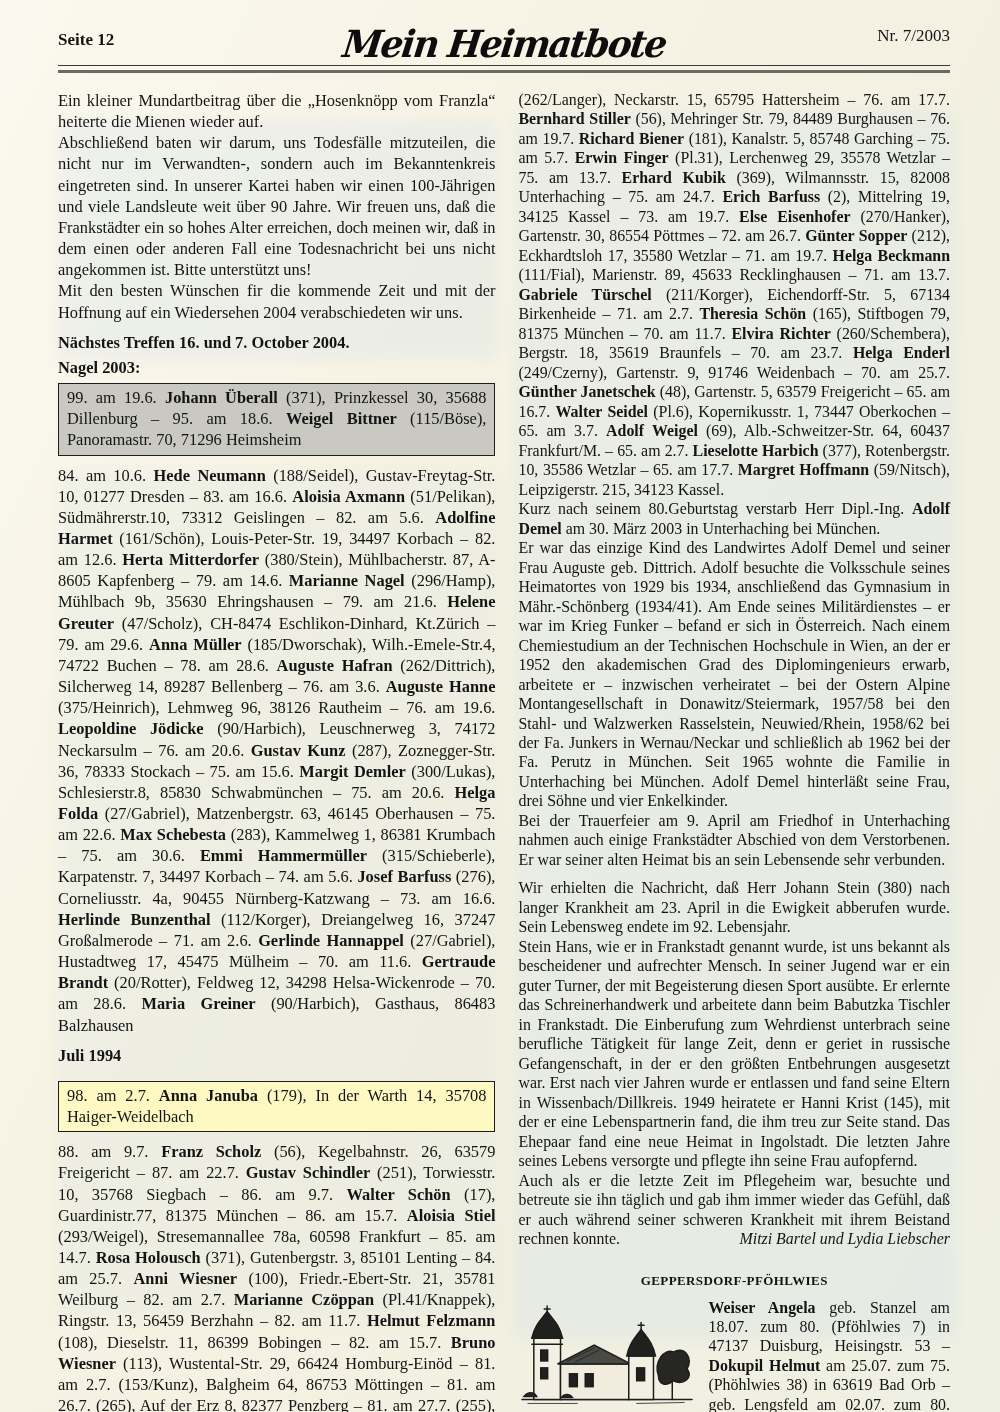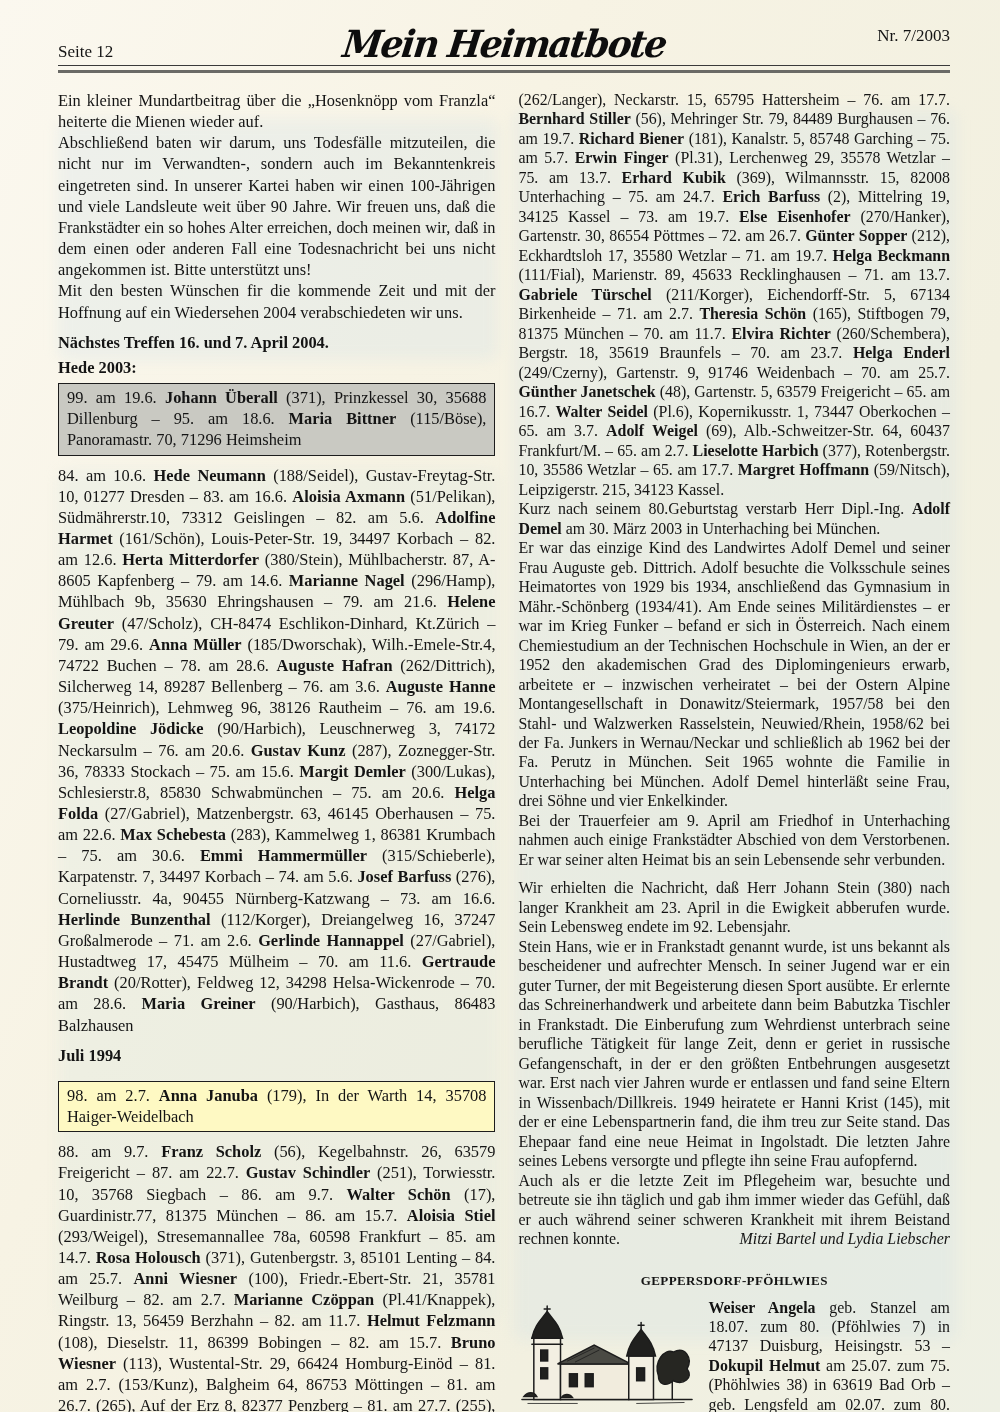--- a/index.html
+++ b/index.html
@@ -10,21 +10,21 @@
     -webkit-font-smoothing:antialiased;
   }
   .tint{position:absolute;pointer-events:none;filter:blur(7px);border-radius:10px;}
   .tint1{left:58px;top:120px;width:440px;height:240px;background:rgba(198,220,231,.22);}
   .tint2{left:58px;top:470px;width:440px;height:850px;background:rgba(203,224,219,.20);}
   .tint3{left:514px;top:110px;width:442px;height:1230px;background:rgba(197,219,232,.22);}
 
   .page{position:relative;padding:26px 50px 0 58px;}
 
   .masthead-row{display:grid;grid-template-columns:1fr auto 1fr;align-items:end;}
-  .page-label{font-size:17px;justify-self:start;padding-bottom:2px;}
+  .page-label{font-size:17px;justify-self:start;padding-bottom:14px;font-weight:bold;}
   .issue-label{font-size:17px;justify-self:end;padding-bottom:18px;}
   .masthead{
     font-family:"DejaVu Serif",serif;font-weight:bold;font-style:italic;
     font-size:36px;letter-spacing:-2px;transform:skewX(-7deg) scaleY(1.04);
     justify-self:center;line-height:1;padding:0 8px 2px 8px;color:#0d0d0d;
   }
   .rule-thin{height:1px;background:#3a3a3a;margin-top:1px;}
   .rule-thick{height:3px;background:#6a6a66;margin-top:4px;}
 
   .cols{display:flex;gap:23px;margin-top:17px;}
@@ -64,23 +64,23 @@
   </div>
   <div class="rule-thin"></div>
   <div class="rule-thick"></div>
 
   <div class="cols">
 
     <div class="col-left">
       <p>Ein kleiner Mundartbeitrag über die „Hosenknöpp vom Franzla“ heiterte die Mienen wieder auf.</p>
       <p>Abschließend baten wir darum, uns Todesfälle mitzuteilen, die nicht nur im Verwandten-, sondern auch im Bekanntenkreis eingetreten sind. In unserer Kartei haben wir einen 100-Jährigen und viele Landsleute weit über 90 Jahre. Wir freuen uns, daß die Frankstädter ein so hohes Alter erreichen, doch meinen wir, daß in dem einen oder anderen Fall eine Todesnachricht bei uns nicht angekommen ist. Bitte unterstützt uns!</p>
       <p>Mit den besten Wünschen fir die kommende Zeit und mit der Hoffnung auf ein Wiedersehen 2004 verabschiedeten wir uns.</p>
-      <p class="bold-line sp">Nächstes Treffen 16. und 7. April 2004.</p>
-      <p class="bold-line sp-sm">Hede 2003:</p>
-      <div class="gray-box">99. am 19.6. <b>Johann Überall</b> (371), Prinzkessel 30, 35688 Dillenburg – 95. am 18.6. <b>Maria Bittner</b> (115/Böse), Panoramastr. 70, 71296 Heimsheim</div>
+      <p class="bold-line sp">Nächstes Treffen 16. und 7. October 2004.</p>
+      <p class="bold-line sp-sm">Nagel 2003:</p>
+      <div class="gray-box">99. am 19.6. <b>Johann Überall</b> (371), Prinzkessel 30, 35688 Dillenburg – 95. am 18.6. <b>Weigel Bittner</b> (115/Böse), Panoramastr. 70, 71296 Heimsheim</div>
       <p>84. am 10.6. <b>Hede Neumann</b> (188/Seidel), Gustav-Freytag-Str. 10, 01277 Dresden – 83. am 16.6. <b>Aloisia Axmann</b> (51/Pelikan), Südmährerstr.10, 73312 Geislingen – 82. am 5.6. <b>Adolfine Harmet</b> (161/Schön), Louis-Peter-Str. 19, 34497 Korbach – 82. am 12.6. <b>Herta Mitterdorfer</b> (380/Stein), Mühlbacherstr. 87, A-8605 Kapfenberg – 79. am 14.6. <b>Marianne Nagel</b> (296/Hamp), Mühlbach 9b, 35630 Ehringshausen – 79. am 21.6. <b>Helene Greuter</b> (47/Scholz), CH-8474 Eschlikon-Dinhard, Kt.Zürich – 79. am 29.6. <b>Anna Müller</b> (185/Dworschak), Wilh.-Emele-Str.4, 74722 Buchen – 78. am 28.6. <b>Auguste Hafran</b> (262/Dittrich), Silcherweg 14, 89287 Bellenberg – 76. am 3.6. <b>Auguste Hanne</b> (375/Heinrich), Lehmweg 96, 38126 Rautheim – 76. am 19.6. <b>Leopoldine Jödicke</b> (90/Harbich), Leuschnerweg 3, 74172 Neckarsulm – 76. am 20.6. <b>Gustav Kunz</b> (287), Zoznegger-Str. 36, 78333 Stockach – 75. am 15.6. <b>Margit Demler</b> (300/Lukas), Schlesierstr.8, 85830 Schwabmünchen – 75. am 20.6. <b>Helga Folda</b> (27/Gabriel), Matzenbergstr. 63, 46145 Oberhausen – 75. am 22.6. <b>Max Schebesta</b> (283), Kammelweg 1, 86381 Krumbach – 75. am 30.6. <b>Emmi Hammermüller</b> (315/Schieberle), Karpatenstr. 7, 34497 Korbach – 74. am 5.6. <b>Josef Barfuss</b> (276), Corneliusstr. 4a, 90455 Nürnberg-Katzwang – 73. am 16.6. <b>Herlinde Bunzenthal</b> (112/Korger), Dreiangelweg 16, 37247 Großalmerode – 71. am 2.6. <b>Gerlinde Hannappel</b> (27/Gabriel), Hustadtweg 17, 45475 Mülheim – 70. am 11.6. <b>Gertraude Brandt</b> (20/Rotter), Feldweg 12, 34298 Helsa-Wickenrode – 70. am 28.6. <b>Maria Greiner</b> (90/Harbich), Gasthaus, 86483 Balzhausen</p>
       <p class="bold-line sp">Juli 1994</p>
       <div class="gray-box second">98. am 2.7. <b>Anna Januba</b> (179), In der Warth 14, 35708 Haiger-Weidelbach</div>
       <p>88. am 9.7. <b>Franz Scholz</b> (56), Kegelbahnstr. 26, 63579 Freigericht – 87. am 22.7. <b>Gustav Schindler</b> (251), Torwiesstr. 10, 35768 Siegbach – 86. am 9.7. <b>Walter Schön</b> (17), Guardinistr.77, 81375 München – 86. am 15.7. <b>Aloisia Stiel</b> (293/Weigel), Stresemannallee 78a, 60598 Frankfurt – 85. am 14.7. <b>Rosa Holousch</b> (371), Gutenbergstr. 3, 85101 Lenting – 84. am 25.7. <b>Anni Wiesner</b> (100), Friedr.-Ebert-Str. 21, 35781 Weilburg – 82. am 2.7. <b>Marianne Czöppan</b> (Pl.41/Knappek), Ringstr. 13, 56459 Berzhahn – 82. am 11.7. <b>Helmut Felzmann</b> (108), Dieselstr. 11, 86399 Bobingen – 82. am 15.7. <b>Bruno Wiesner</b> (113), Wustental-Str. 29, 66424 Homburg-Einöd – 81. am 2.7.  (153/Kunz), Balgheim 64, 86753 Möttingen – 81. am 26.7.  (265), Auf der Erz 8, 82377 Penzberg – 81. am 27.7.  (255), Lessingstr. 41, 65719 Hofheim/Taunus – 79. am 9.7.  (255) Bussardweg 6, 73642 Welzheim – 79. am 15.7.  (Pl.10/Knappek), Anger 13, A-2453 Sommerein – 77. am 10.7.  (20), Timmermannweg 5b, 30539 Hannover – 77. am 10.7.  (154/Klein), Wilhelmshäuserstr.19, 37217 Witzenhausen 2 – 77. am 11.7.  (399), Auenweg 11, 86842 Türkheim – 76. am 1.7.  (89/Weiser), Neue Straße 7, 63579 Freigericht – 76. am 14.7. </p>
     </div>
 
     <div class="col-right">
       <p>(262/Langer), Neckarstr. 15, 65795 Hattersheim – 76. am 17.7. <b>Bernhard Stiller</b> (56), Mehringer Str. 79, 84489 Burghausen – 76. am 19.7. <b>Richard Biener</b> (181), Kanalstr. 5, 85748 Garching – 75. am 5.7. <b>Erwin Finger</b> (Pl.31), Lerchenweg 29, 35578 Wetzlar – 75. am 13.7. <b>Erhard Kubik</b> (369), Wilmannsstr. 15, 82008 Unterhaching – 75. am 24.7. <b>Erich Barfuss</b> (2), Mittelring 19, 34125 Kassel – 73. am 19.7. <b>Else Eisenhofer</b> (270/Hanker), Gartenstr. 30, 86554 Pöttmes – 72. am 26.7. <b>Günter Sopper</b> (212), Eckhardtsloh 17, 35580 Wetzlar – 71. am 19.7. <b>Helga Beckmann</b> (111/Fial), Marienstr. 89, 45633 Recklinghausen – 71. am 13.7. <b>Gabriele Türschel</b> (211/Korger), Eichendorff-Str. 5, 67134 Birkenheide – 71. am 2.7. <b>Theresia Schön</b> (165), Stiftbogen 79, 81375 München – 70. am 11.7. <b>Elvira Richter</b> (260/Schembera), Bergstr. 18, 35619 Braunfels – 70. am 23.7. <b>Helga Enderl</b> (249/Czerny), Gartenstr. 9, 91746 Weidenbach – 70. am 25.7. <b>Günther Janetschek</b> (48), Gartenstr. 5, 63579 Freigericht – 65. am 16.7. <b>Walter Seidel</b> (Pl.6), Kopernikusstr. 1, 73447 Oberkochen – 65. am 3.7. <b>Adolf Weigel</b> (69), Alb.-Schweitzer-Str. 64, 60437 Frankfurt/M. – 65. am 2.7. <b>Lieselotte Harbich</b> (377), Rotenbergstr. 10, 35586 Wetzlar – 65. am 17.7. <b>Margret Hoffmann</b> (59/Nitsch), Leipzigerstr. 215, 34123 Kassel.</p>
       <p>Kurz nach seinem 80.Geburtstag verstarb Herr Dipl.-Ing. <b>Adolf Demel</b> am 30. März 2003 in Unterhaching bei München.</p>
       <p>Er war das einzige Kind des Landwirtes Adolf Demel und seiner Frau Auguste geb. Dittrich. Adolf besuchte die Volksschule seines Heimatortes von 1929 bis 1934, anschließend das Gymnasium in Mähr.-Schönberg (1934/41). Am Ende seines Militärdienstes – er war im Krieg Funker – befand er sich in Österreich. Nach einem Chemiestudium an der Technischen Hochschule in Wien, an der er 1952 den akademischen Grad des Diplomingenieurs erwarb, arbeitete er – inzwischen verheiratet – bei der Ostern Alpine Montangesellschaft in Donawitz/Steiermark, 1957/58 bei den Stahl- und Walzwerken Rasselstein, Neuwied/Rhein, 1958/62 bei der Fa. Junkers in Wernau/Neckar und schließlich ab 1962 bei der Fa. Perutz in München. Seit 1965 wohnte die Familie in Unterhaching bei München. Adolf Demel hinterläßt seine Frau, drei Söhne und vier Enkelkinder.</p>

